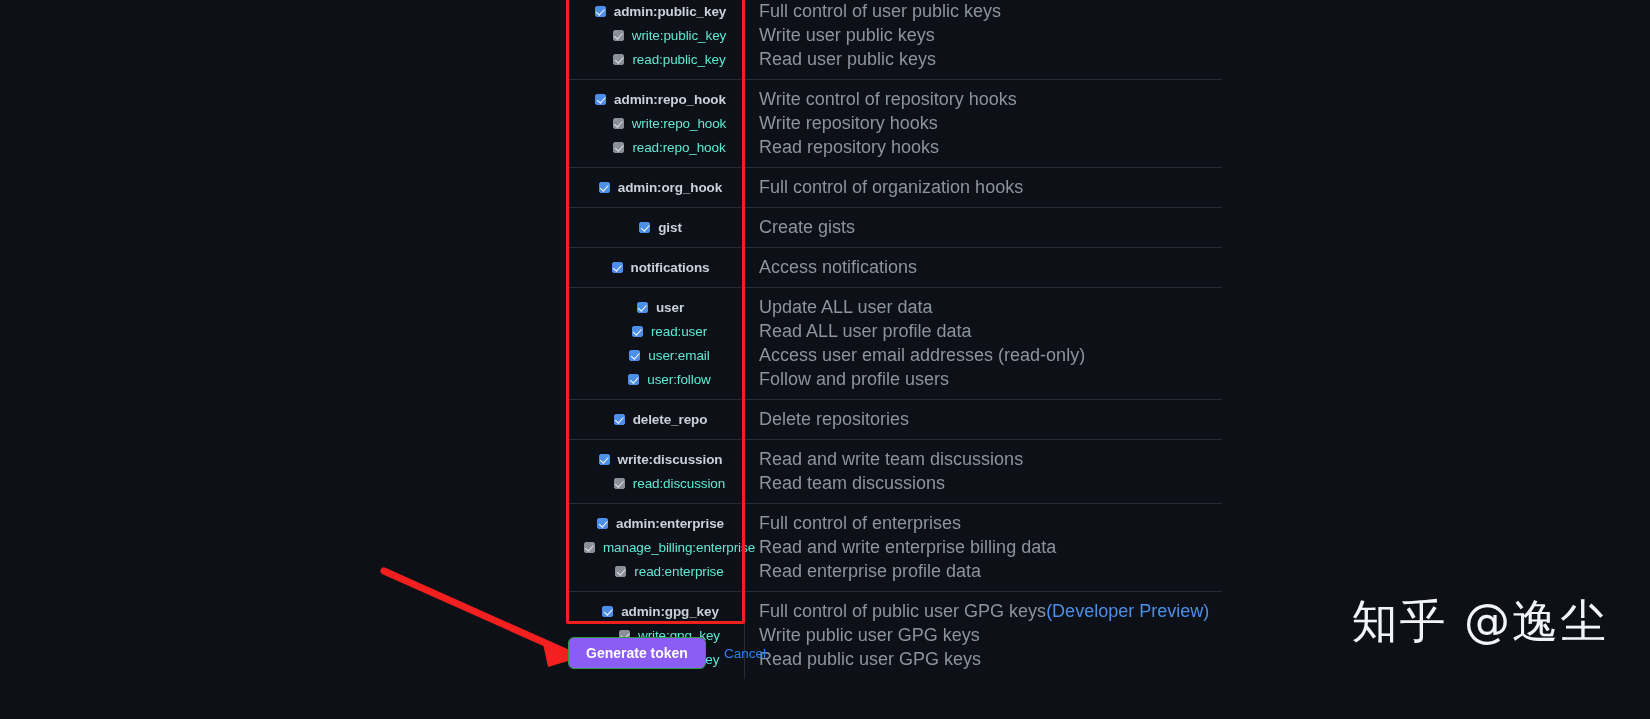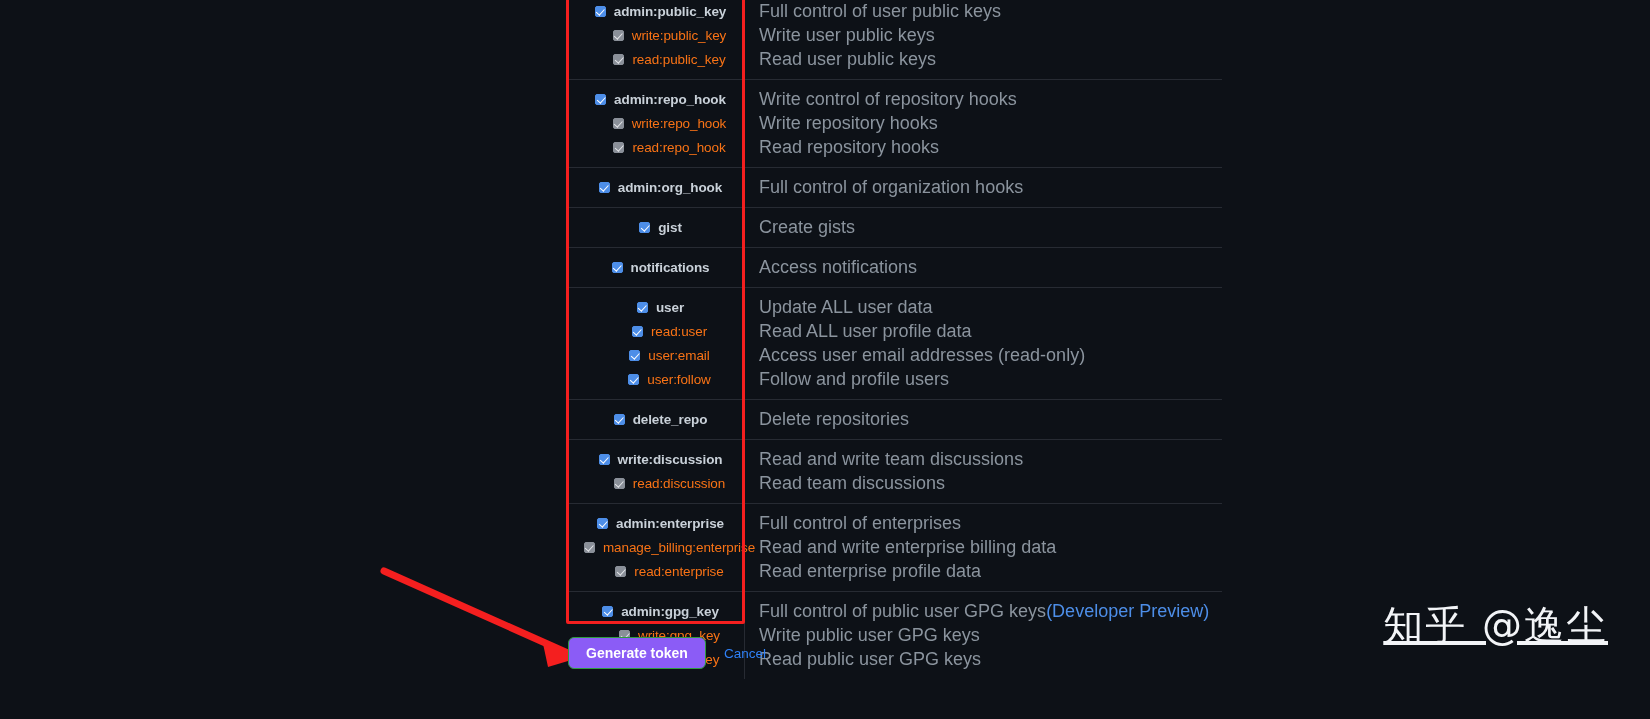--- a/index.html
+++ b/index.html
@@ -74,21 +74,21 @@
   .cb.disabled::after { border-color: #e4e6ea; }
 
   .scope-name {
     font-size: 13.5px;
     color: #c9d1d9;
     font-weight: 700;
     letter-spacing: -0.1px;
   }
   .scope-row.child .scope-name {
     font-weight: 400;
-    color: #f97316;
+    color: #5eead4;
   }
 
   .dev-preview { color: #4d8ee8; }
 
   
   .red-box {
     position: absolute;
     left: 566px; top: -6px;
     width: 179px; height: 630px;
     border: 3px solid #f41f1f;
@@ -123,25 +123,24 @@
     font-size: 13.5px;
     text-decoration: none;
     cursor: pointer;
   }
 
   
   .watermark {
     position: absolute;
     right: 42px; bottom: 66px;
     color: #f2f4f7;
-    font-size: 40px;
+    font-size: 46px;
     font-family: "DejaVu Sans", sans-serif;
     letter-spacing: 2px;
     white-space: nowrap;
-    text-decoration: underline;
   }
 </style>
 </head>
 <body>
 
 <div id="root">
 
   <div class="scopes-table" id="scopes-table">
       <div class="scope-group">
         <div class="grp-inner">

